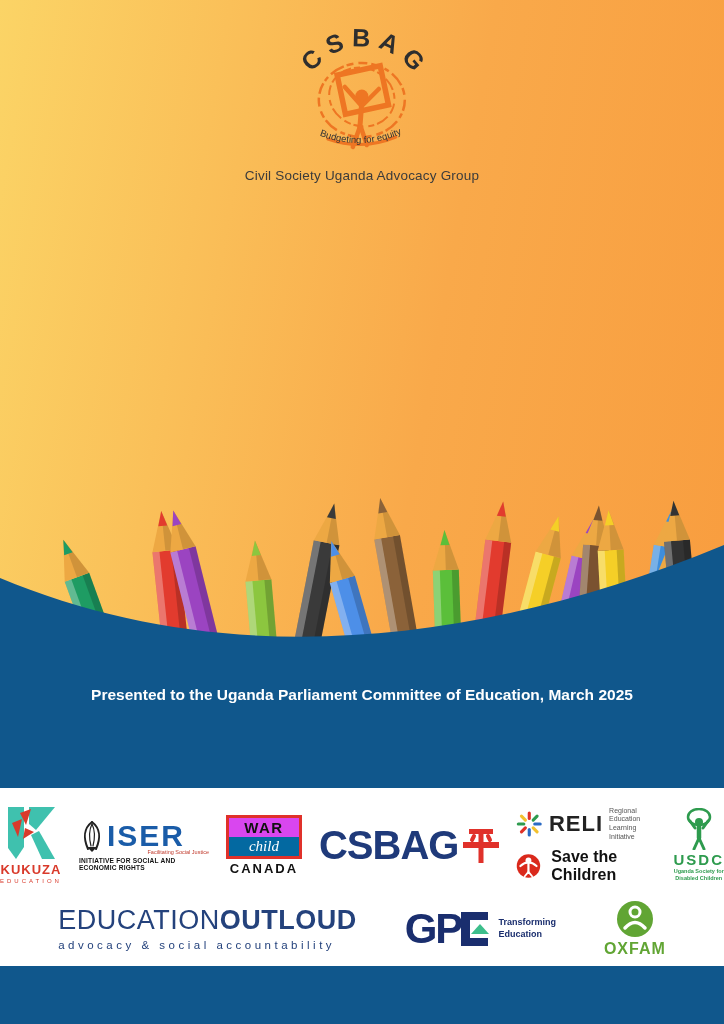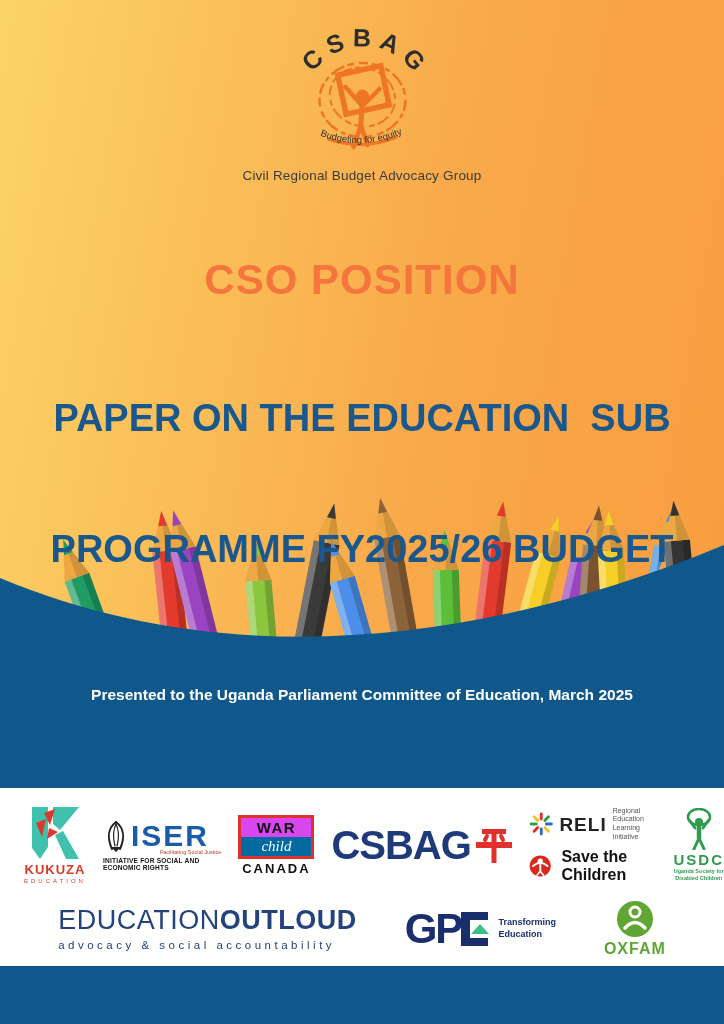--- a/index.html
+++ b/index.html
@@ -17,42 +17,42 @@
   .pencils-svg,.curve-svg{position:absolute;left:0;top:0;width:724px;height:1024px;pointer-events:none;}
   
   .banner-text{position:absolute;top:686px;left:0;width:100%;text-align:center;
                color:#FFFFFF;font-weight:700;font-size:15.5px;}
   
   .footer{position:absolute;top:788px;left:0;width:100%;height:178px;background:#FFFFFF;}
   .logo-row1{display:flex;justify-content:center;align-items:center;gap:17px;margin-top:18px;}
   .logo-row2{display:flex;justify-content:center;align-items:center;gap:48px;margin-top:16px;}
   .bottom-bar{position:absolute;top:966px;left:0;width:100%;height:58px;background:#10578C;}
   
-  .kukuza{display:flex;flex-direction:column;align-items:center;padding-left:24px;}
+  .kukuza{display:flex;flex-direction:column;align-items:center;}
   .kukuza-title{color:#D93A2B;font-weight:700;font-size:13px;letter-spacing:1px;margin-top:2px;}
   .kukuza-sub{color:#D93A2B;font-size:6px;letter-spacing:3px;margin-top:1px;}
   
   .iser{display:flex;flex-direction:column;align-items:flex-start;}
   .iser-top{display:flex;align-items:center;gap:2px;}
   .iser-acronym{color:#1A5CA8;font-weight:700;font-size:30px;letter-spacing:2px;}
   .iser-tagline{color:#C0392B;font-size:5.5px;align-self:flex-end;margin-top:-4px;margin-left:46px;}
   .iser-sub{color:#111;font-weight:700;font-size:6.6px;margin-top:2px;letter-spacing:.2px;}
   
   .warchild{display:flex;flex-direction:column;align-items:center;}
   .wc-box{border:3px solid #E0312A;width:70px;}
   .wc-top{background:#d946ef;color:#111;font-weight:700;font-size:15px;text-align:center;letter-spacing:1.5px;padding:1px 0;}
   .wc-mid{background:#0369a1;color:#fff;font-family:"Liberation Serif",serif;font-style:italic;font-size:15px;text-align:center;padding:1px 0;}
   .wc-bottom{color:#111;font-weight:700;font-size:13px;letter-spacing:2px;margin-top:2px;}
   
   .iirr{display:flex;align-items:center;gap:5px;}
   .iirr-acronym{color:#1F3A7A;font-weight:700;font-size:40px;letter-spacing:-1px;}
   
   .reli-stc{display:flex;flex-direction:column;align-items:flex-start;gap:6px;}
   .reli{display:flex;align-items:center;gap:6px;}
-  .reli-acronym{color:#222;font-weight:700;font-size:19px;letter-spacing:1px;line-height:1;}
+  .reli-acronym{color:#222;font-weight:700;font-size:22px;letter-spacing:1px;line-height:1;}
   .reli-sub{color:#555;font-size:7px;line-height:1.25;}
   .stc{display:flex;align-items:center;gap:10px;}
   .stc-title{color:#111;font-weight:700;font-size:16px;}
   
   .usdc{display:flex;flex-direction:column;align-items:center;}
   .usdc-acronym{color:#2E9B4E;font-weight:700;font-size:15px;letter-spacing:2px;margin-top:1px;}
   .usdc-sub{color:#2E9B4E;font-size:5.5px;font-weight:700;line-height:1.3;text-align:center;}
   
   .eol{display:flex;flex-direction:column;align-items:flex-start;}
   .eol-words{color:#24427C;font-size:27px;letter-spacing:.5px;line-height:1;}
@@ -225,30 +225,23 @@
         <path d="M105,107 L111,125" stroke-width="4.5"></path>
         <path d="M72,119 Q106,131 140,117" stroke-width="3"></path>
       </g>
       <text font-family="Liberation Sans, sans-serif" font-size="25" font-weight="700" fill="#2E2E2E" letter-spacing="7">
         <textPath href="#arcTop" startOffset="6%">CSBAG</textPath>
       </text>
       <text font-family="Liberation Sans, sans-serif" font-size="9.5" fill="#333">
         <textPath href="#arcBottom" startOffset="4%">Budgeting for equity</textPath>
       </text>
     </svg>
-    <div class="org-name">Civil Regional Budget Advocacy Group</div>
+    <div class="org-name">Civil Society Uganda Advocacy Group</div>
   </div>
 
-  <div class="title-block">
-    <div class="title-orange">CSO POSITION</div>
-    <div class="title-blue">
-      <div>PAPER ON THE EDUCATION  SUB</div>
-      <div>PROGRAMME FY2025/26 BUDGET</div>
-    </div>
-  </div>
 
   <div class="banner-text">Presented to the Uganda Parliament Committee of Education, March 2025</div>
 
   <div class="footer">
     <div class="logo-row1">
 
       <div class="kukuza">
         <svg width="52" height="54" viewBox="0 0 52 54">
           <path d="M3,1 h16 v40 l-8,12 -8,-11 z" fill="#3FC1AE"></path>
           <polygon points="24,1 50,1 31,24 24,18" fill="#3FC1AE"></polygon>

